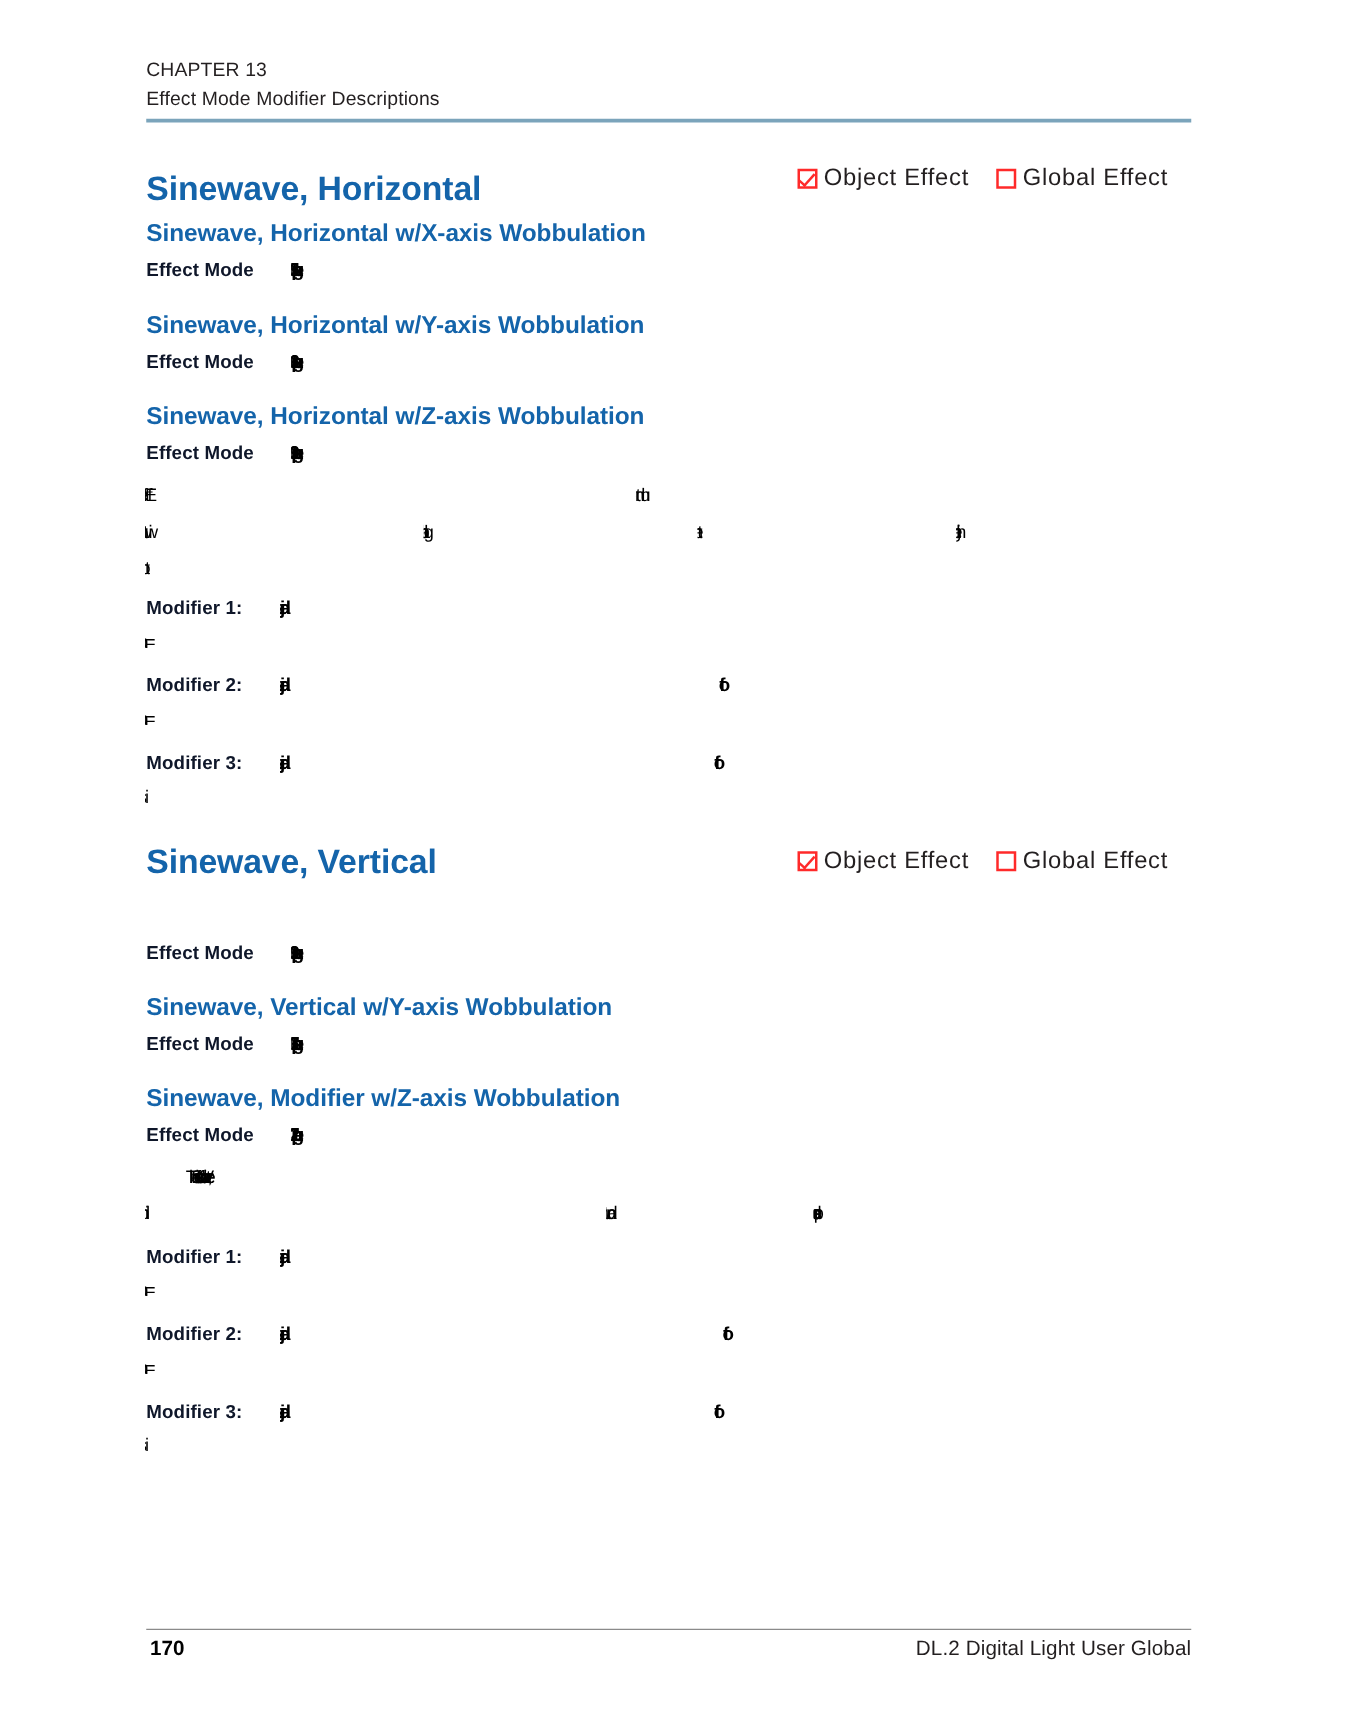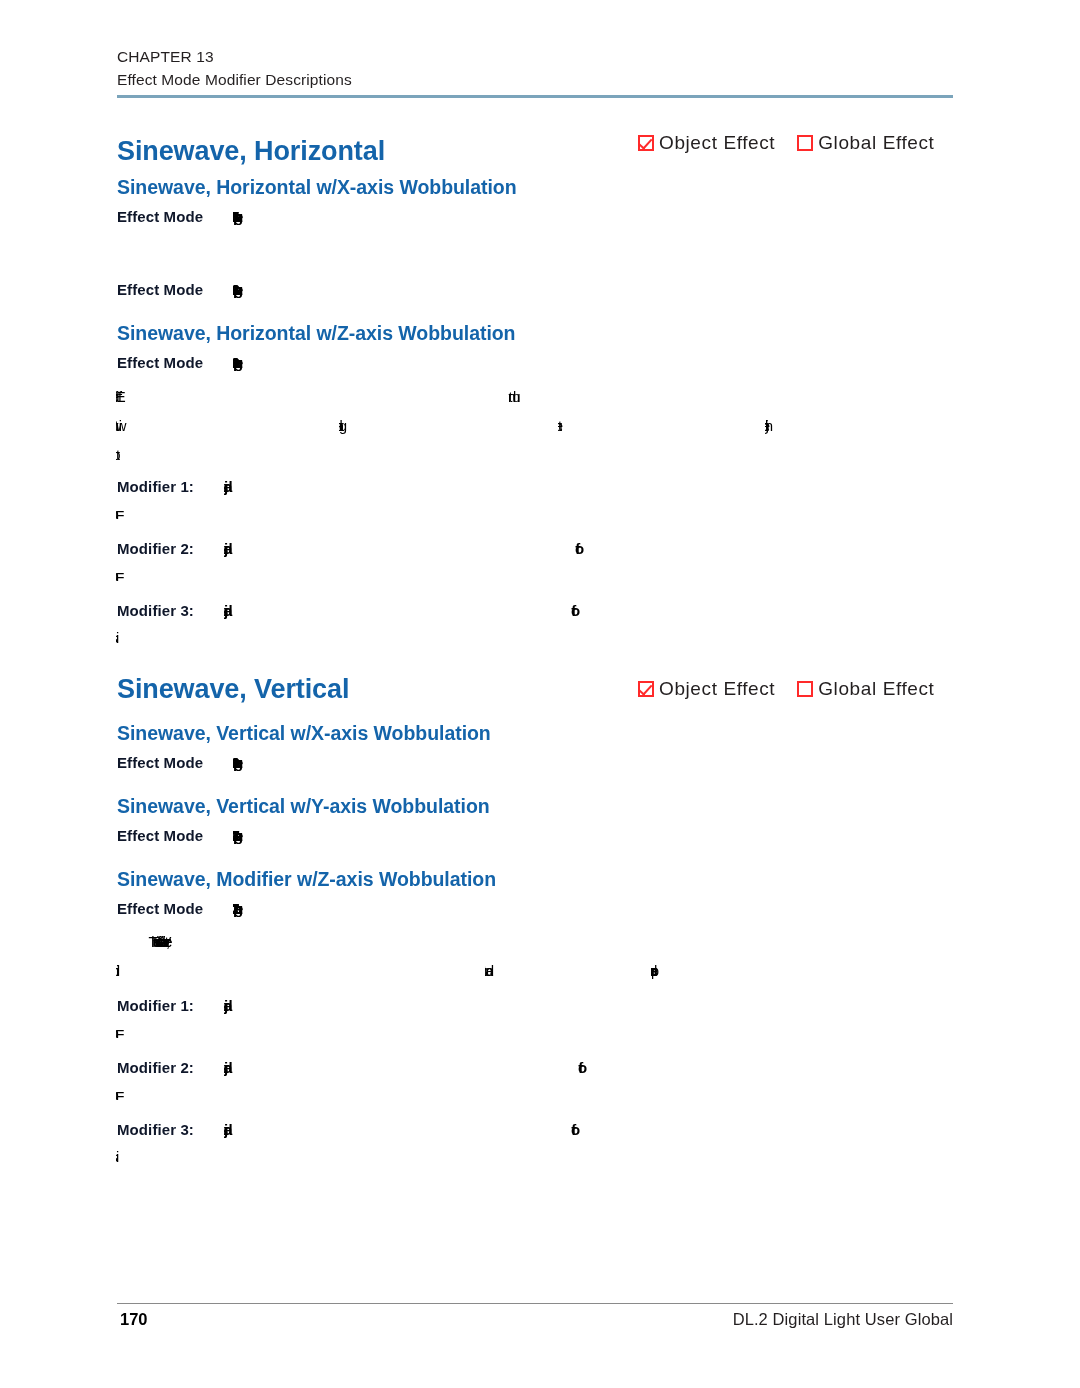--- a/index.html
+++ b/index.html
@@ -174,20 +174,21 @@
     <span class="cbox"></span>
     <span class="scope-label">Global  Effect</span>
   </div>
 
   <div class="h2" style="left:117px; top:176px;">Sinewave, Horizontal w/X-axis Wobbulation</div>
   <div class="fieldrow" style="left:117px; top:208px;">
     <span class="fieldlabel">Effect Mode</span>
   </div>
   <div class="glyphs" style="left:233px; top:208px; width:34px;">page 165</div>
 
+  <div class="h2" style="left:117px; top:249px;">Sinewave, Horizontal w/Y-axis Wobbulation</div>
   <div class="fieldrow" style="left:117px; top:281px;">
     <span class="fieldlabel">Effect Mode</span>
   </div>
   <div class="glyphs" style="left:233px; top:281px; width:34px;">page 166</div>
 
   <div class="h2" style="left:117px; top:322px;">Sinewave, Horizontal w/Z-axis Wobbulation</div>
   <div class="fieldrow" style="left:117px; top:354px;">
     <span class="fieldlabel">Effect Mode</span>
   </div>
   <div class="glyphs" style="left:233px; top:354px; width:34px;">page 169</div>
@@ -225,21 +226,20 @@
   <div class="h1" style="left:117px; top:674px;">Sinewave, Vertical</div>
 
   <div class="scope" style="left:638px; top:678px;">
     <span class="cbox checked"></span>
     <span class="scope-label">Object  Effect</span>
     <span class="scope-gap"></span>
     <span class="cbox"></span>
     <span class="scope-label">Global  Effect</span>
   </div>
 
-  <div class="h2" style="left:117px; top:722px;">Sinewave, Vertical w/X-axis Wobbulation</div>
   <div class="fieldrow" style="left:117px; top:754px;">
     <span class="fieldlabel">Effect Mode</span>
   </div>
   <div class="glyphs" style="left:233px; top:754px; width:34px;">page 169</div>
 
   <div class="h2" style="left:117px; top:795px;">Sinewave, Vertical w/Y-axis Wobbulation</div>
   <div class="fieldrow" style="left:117px; top:827px;">
     <span class="fieldlabel">Effect Mode</span>
   </div>
   <div class="glyphs" style="left:233px; top:827px; width:34px;">page 167</div>

